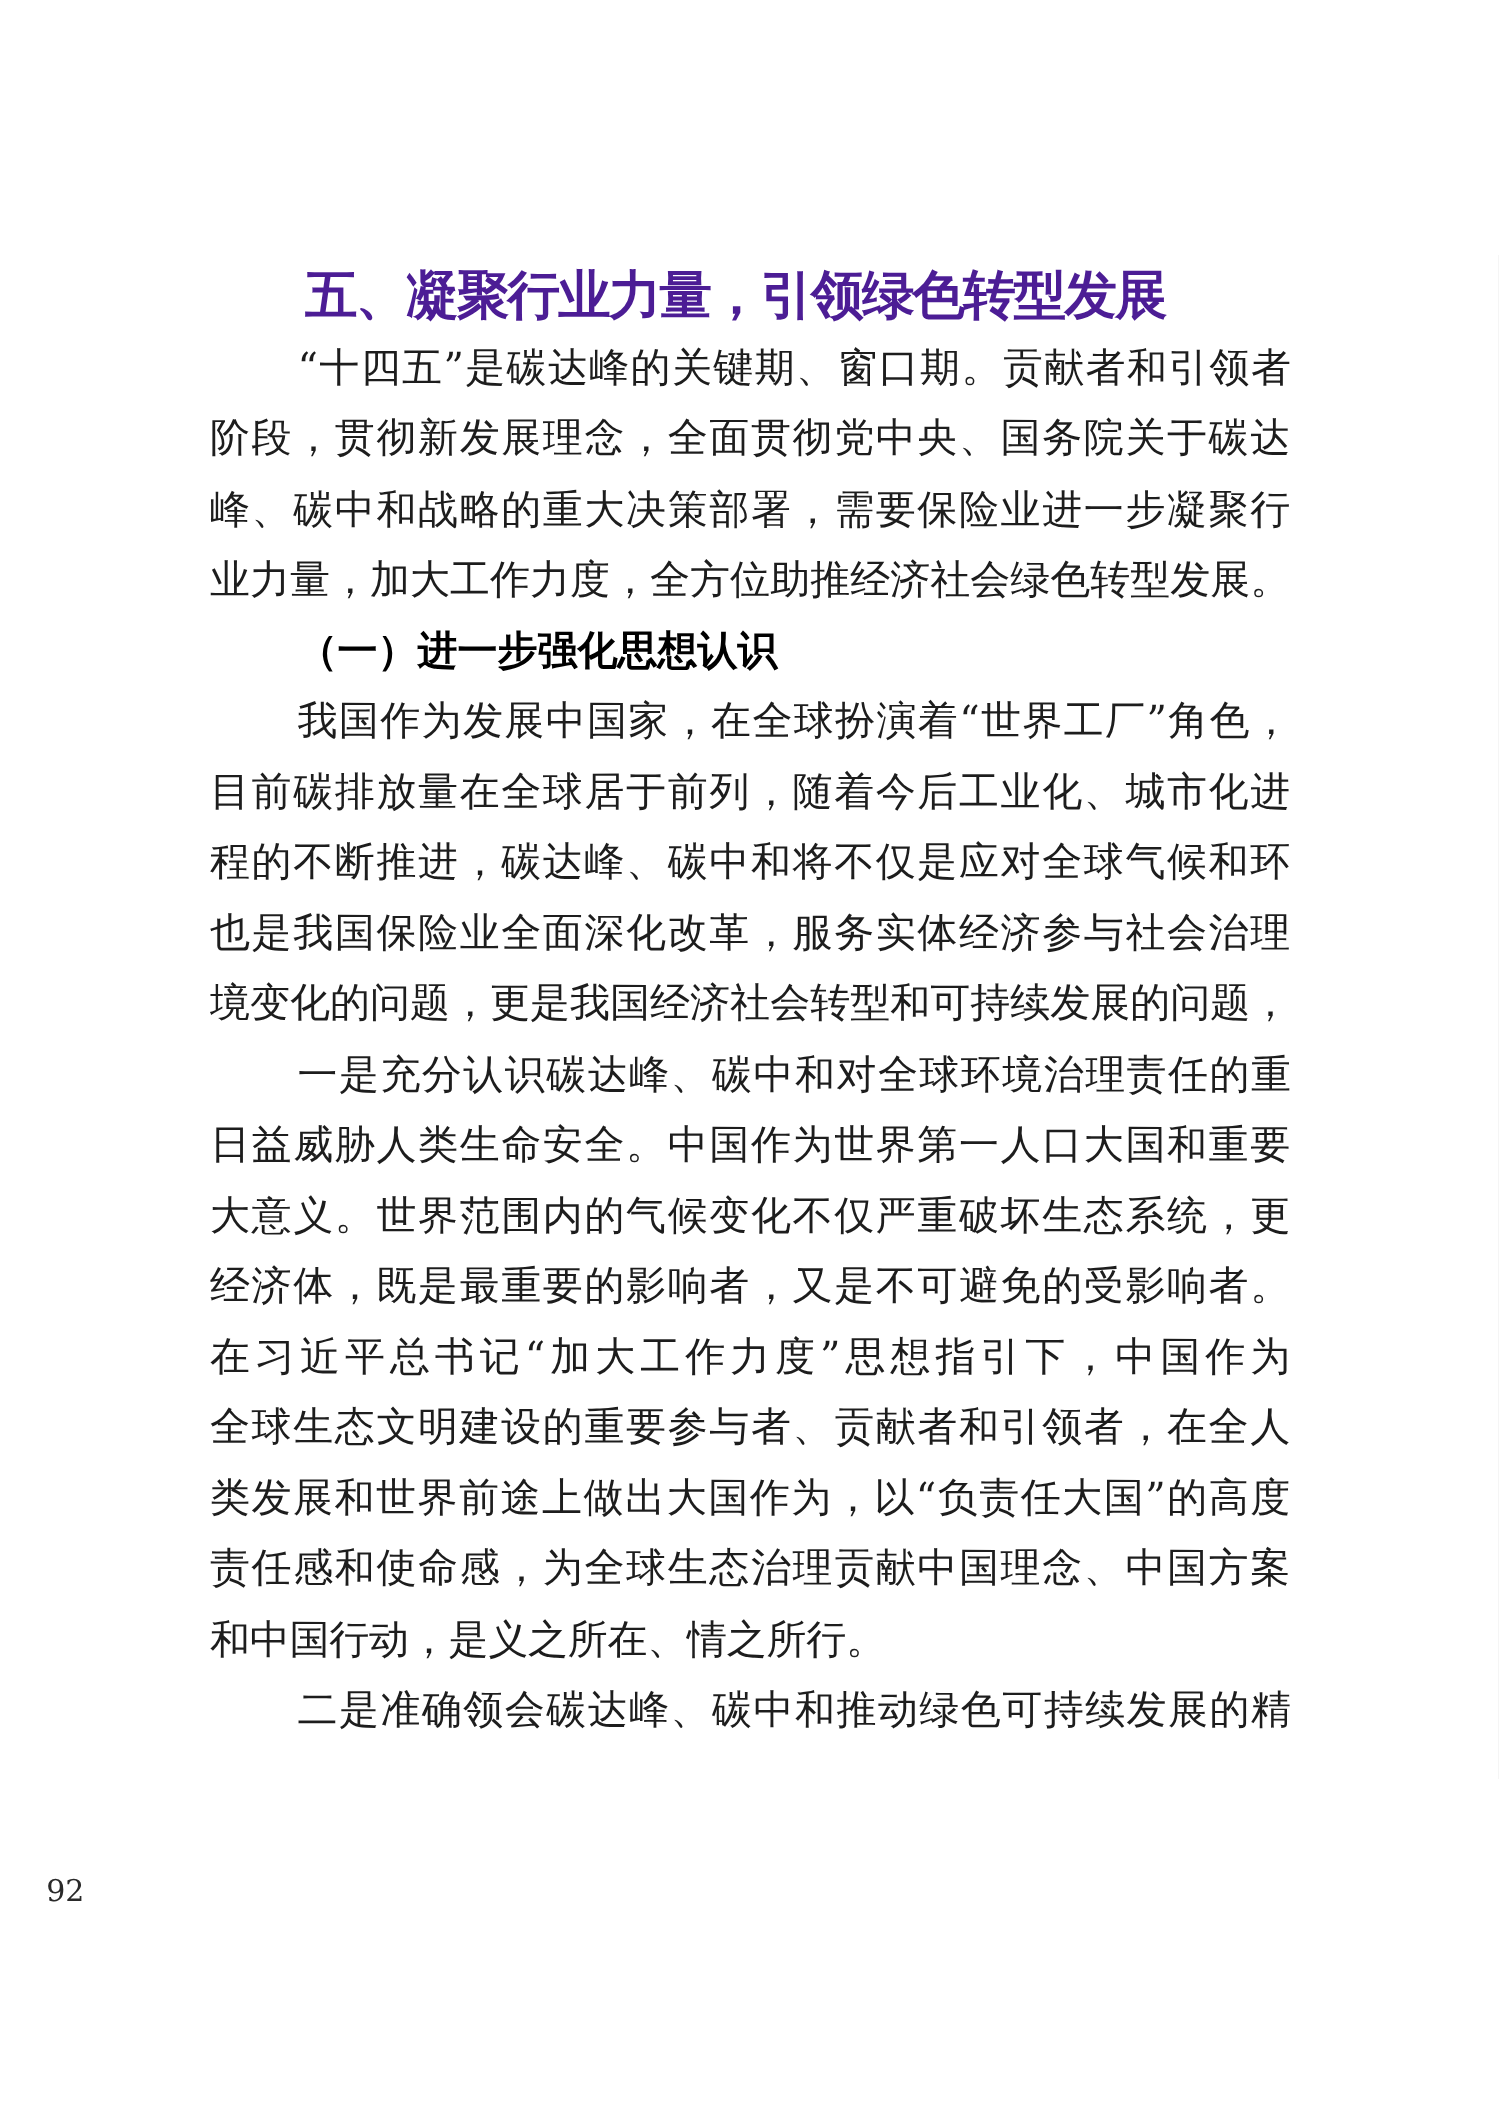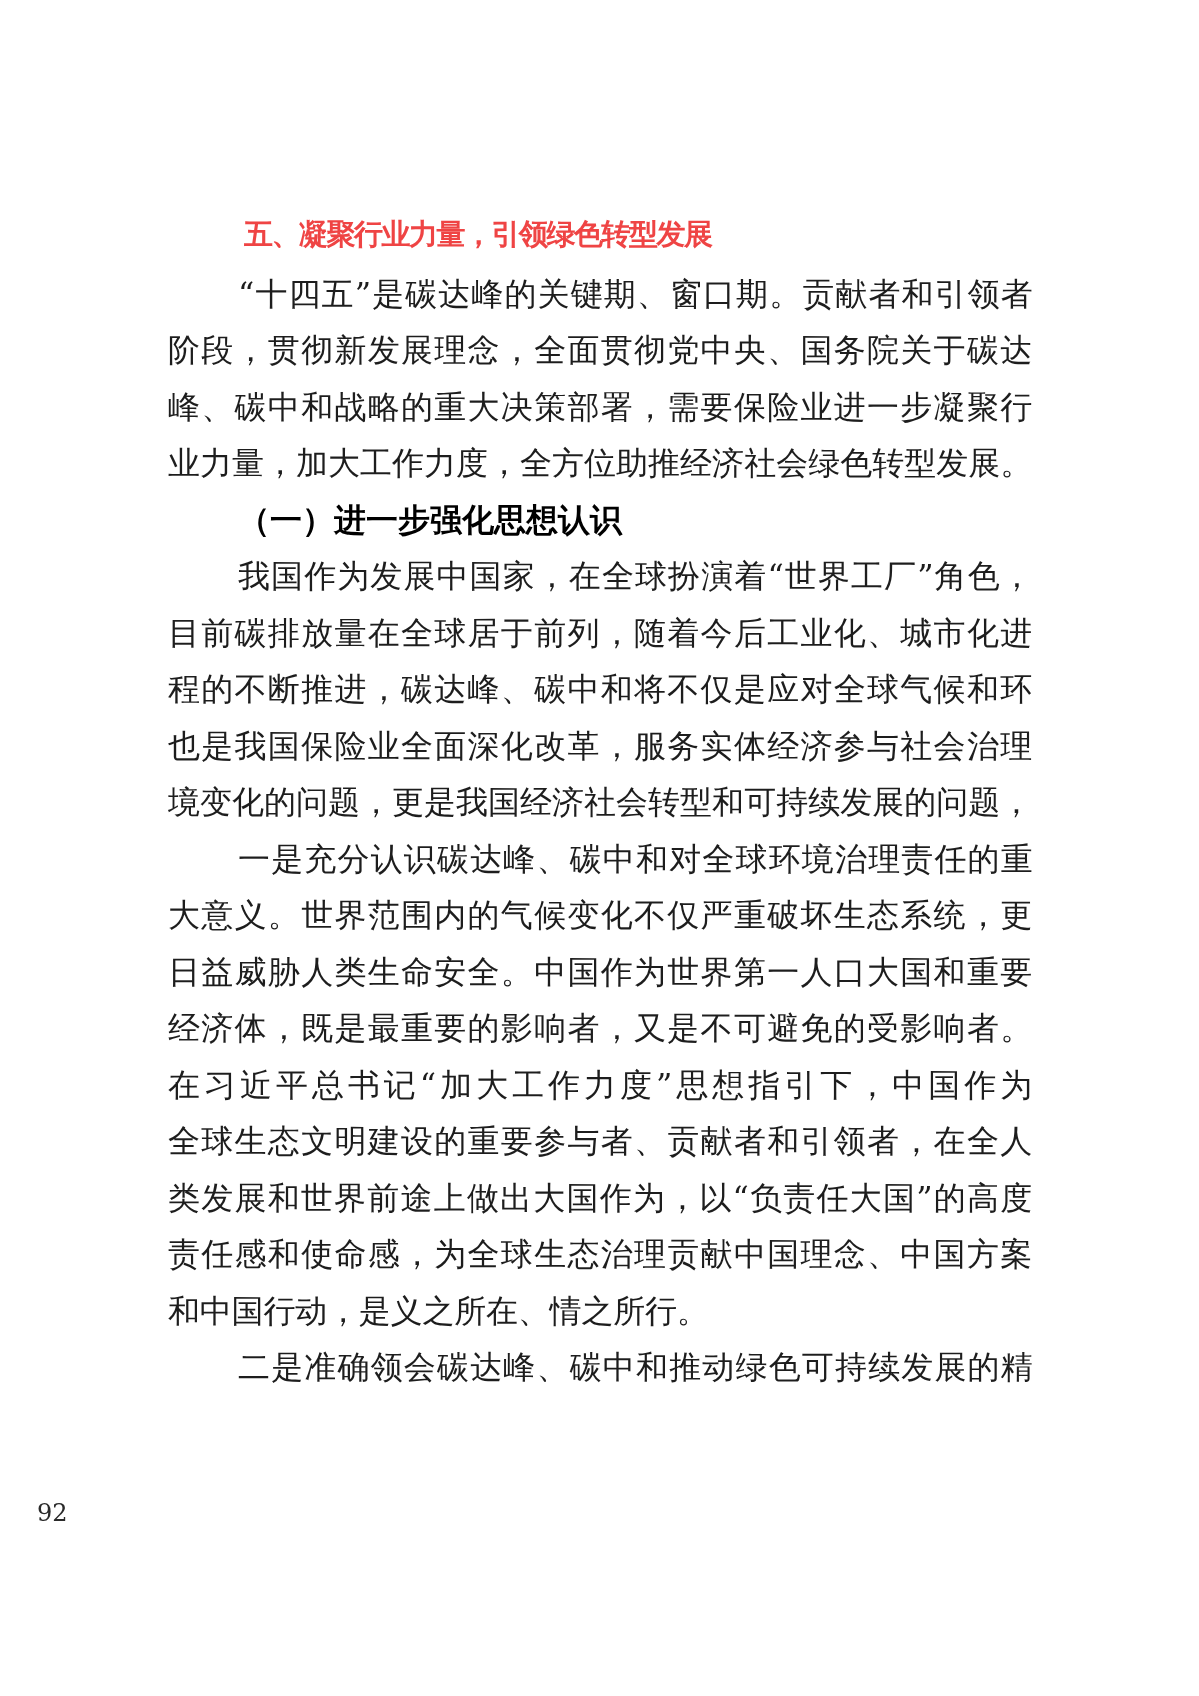--- a/index.html
+++ b/index.html
@@ -17,27 +17,27 @@
     color: #1d1d1d;
   }
   .content {
     position: absolute;
     left: 168px;
     top: 209px;
     width: 864px;
   }
   .doc-heading {
     margin: 0;
-    font-family: Liberation Mono, monospace;
+    font-family: Liberation Serif, serif;
     font-weight: 700;
-    font-size: 29px;
+    font-size: 42px;
     line-height: 56.5px;
     letter-spacing: -1.5px;
     text-indent: 76px;
-    color: #ef4444;
+    color: #4c1d95;
     white-space: nowrap;
   }
   .paragraph {
     margin: 0;
   }
   .line {
     font-size: 32px;
     line-height: 56.5px;
     letter-spacing: -0.2px;
     text-align: justify;
@@ -88,22 +88,22 @@
       <div class="subheading">（一）进一步强化思想认识</div>
       <div class="paragraph">
         <div class="line first">我国作为发展中国家，在全球扮演着“世界工厂”角色，</div>
         <div class="line">目前碳排放量在全球居于前列，随着今后工业化、城市化进</div>
         <div class="line">程的不断推进，碳达峰、碳中和将不仅是应对全球气候和环</div>
         <div class="line">也是我国保险业全面深化改革，服务实体经济参与社会治理</div>
         <div class="line">境变化的问题，更是我国经济社会转型和可持续发展的问题，</div>
       </div>
       <div class="paragraph">
         <div class="line first">一是充分认识碳达峰、碳中和对全球环境治理责任的重</div>
+        <div class="line">日益威胁人类生命安全。中国作为世界第一人口大国和重要</div>
         <div class="line">大意义。世界范围内的气候变化不仅严重破坏生态系统，更</div>
-        <div class="line">日益威胁人类生命安全。中国作为世界第一人口大国和重要</div>
         <div class="line">经济体，既是最重要的影响者，又是不可避免的受影响者。</div>
         <div class="line">在习近平总书记“加大工作力度”思想指引下，中国作为</div>
         <div class="line">全球生态文明建设的重要参与者、贡献者和引领者，在全人</div>
         <div class="line">类发展和世界前途上做出大国作为，以“负责任大国”的高度</div>
         <div class="line">责任感和使命感，为全球生态治理贡献中国理念、中国方案</div>
         <div class="line short">和中国行动，是义之所在、情之所行。</div>
       </div>
       <div class="paragraph">
         <div class="line first">二是准确领会碳达峰、碳中和推动绿色可持续发展的精</div>
       </div>

